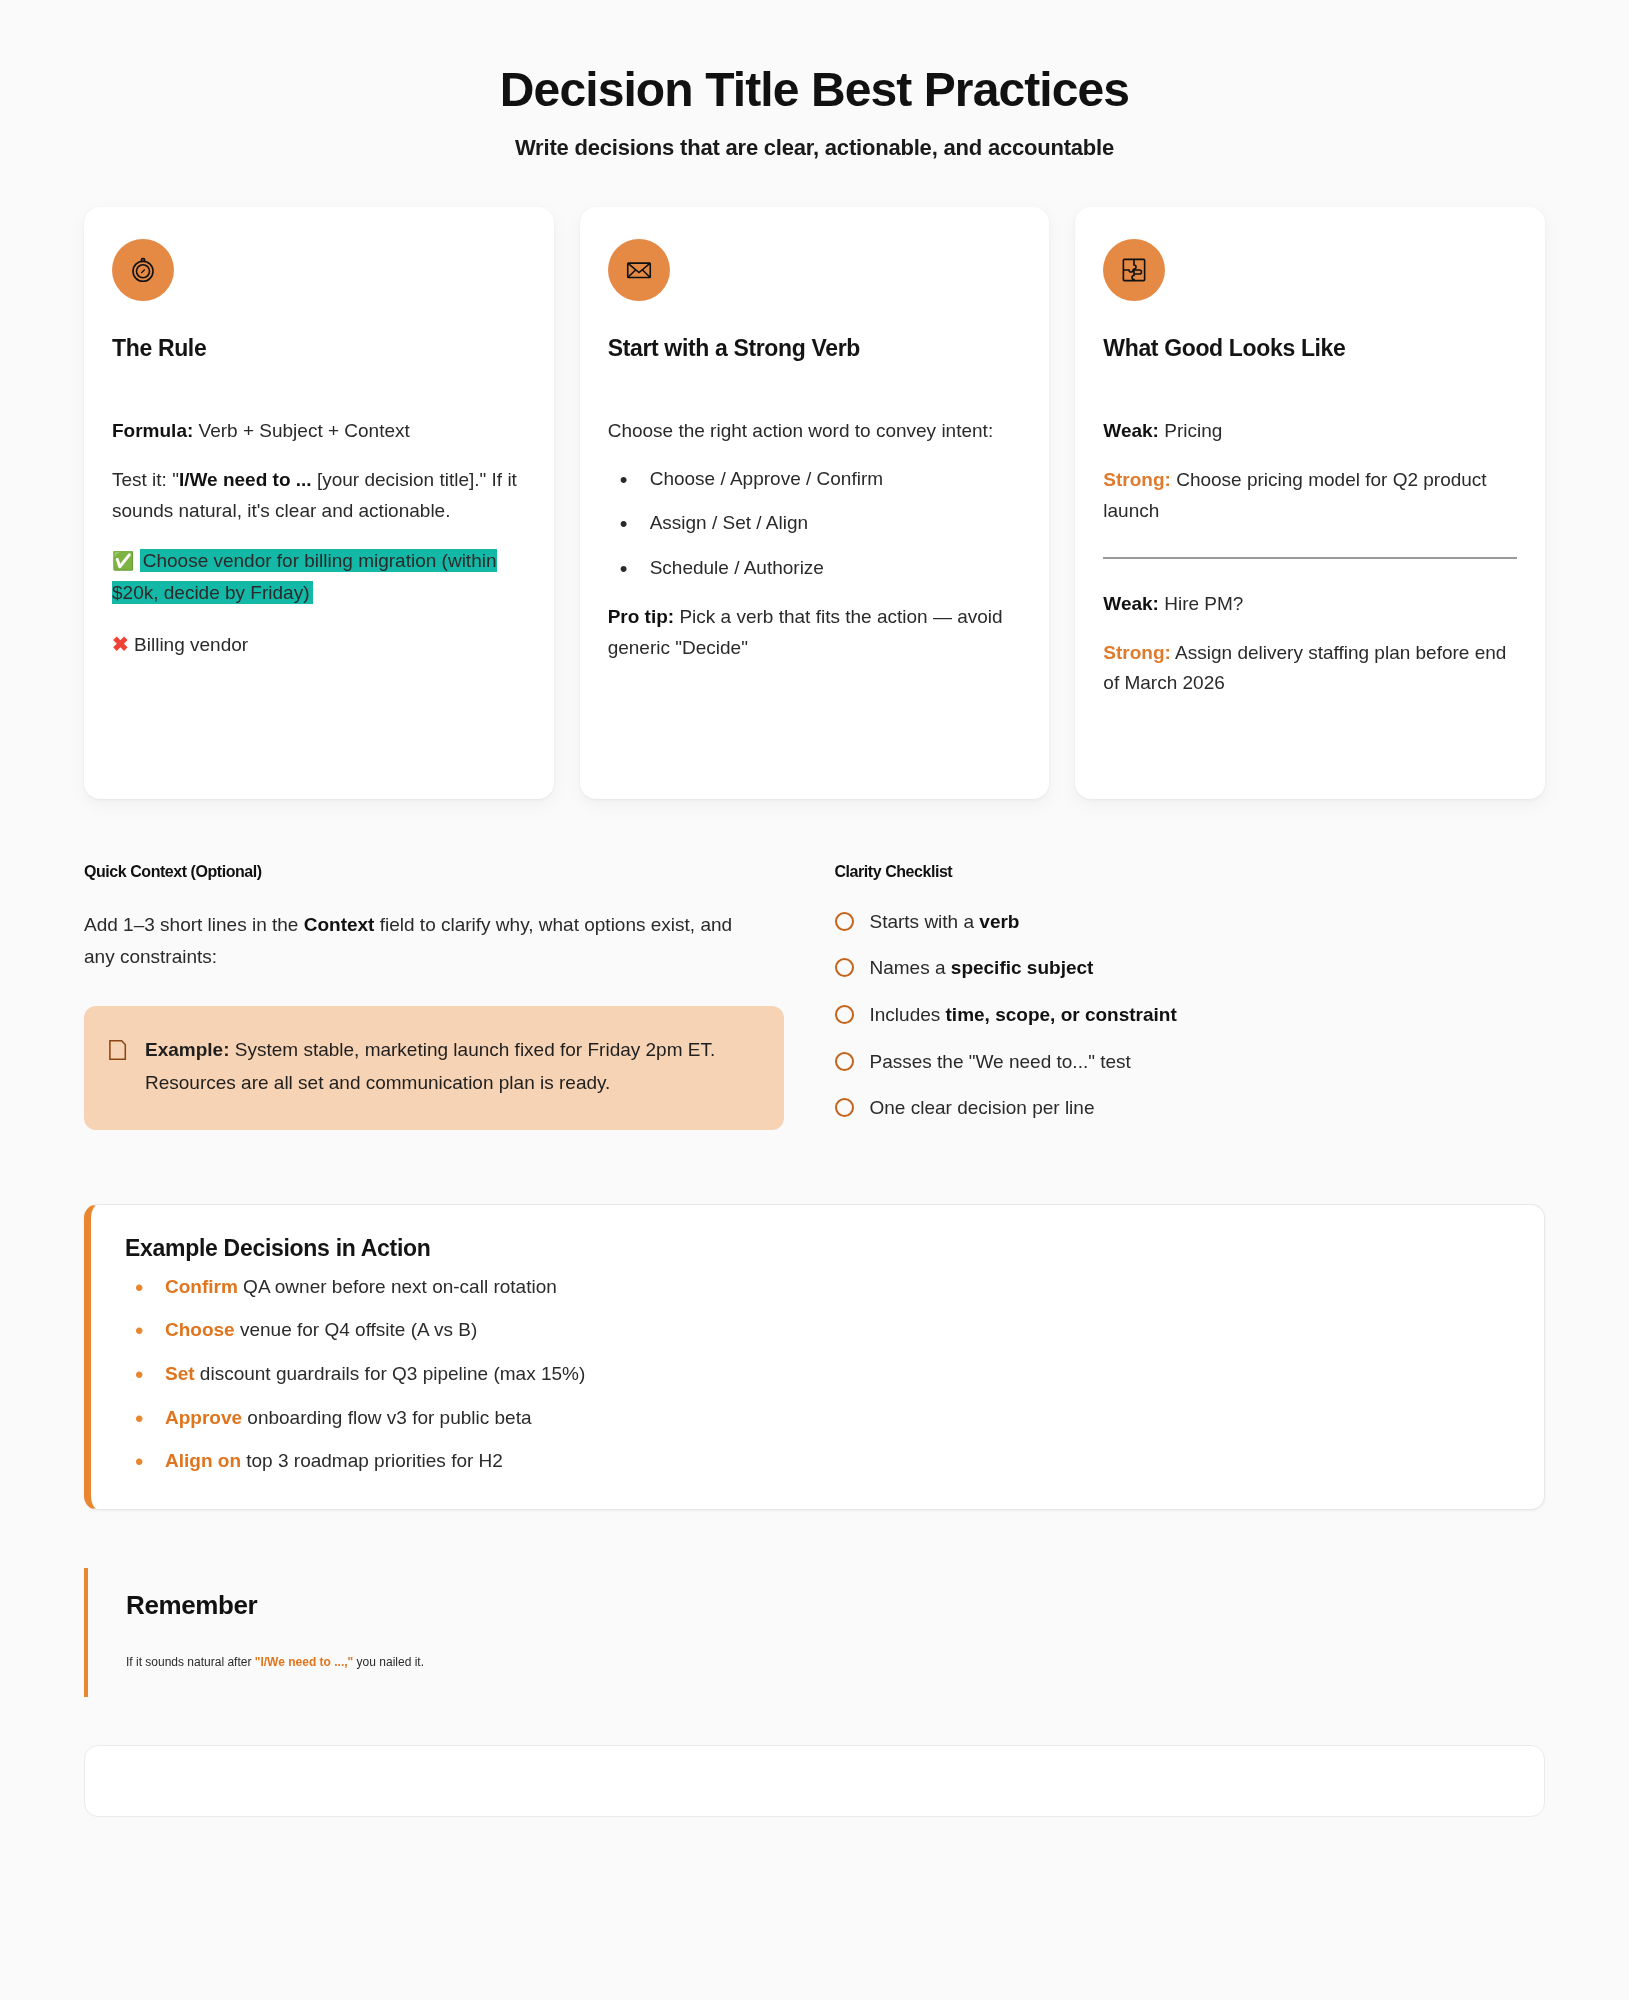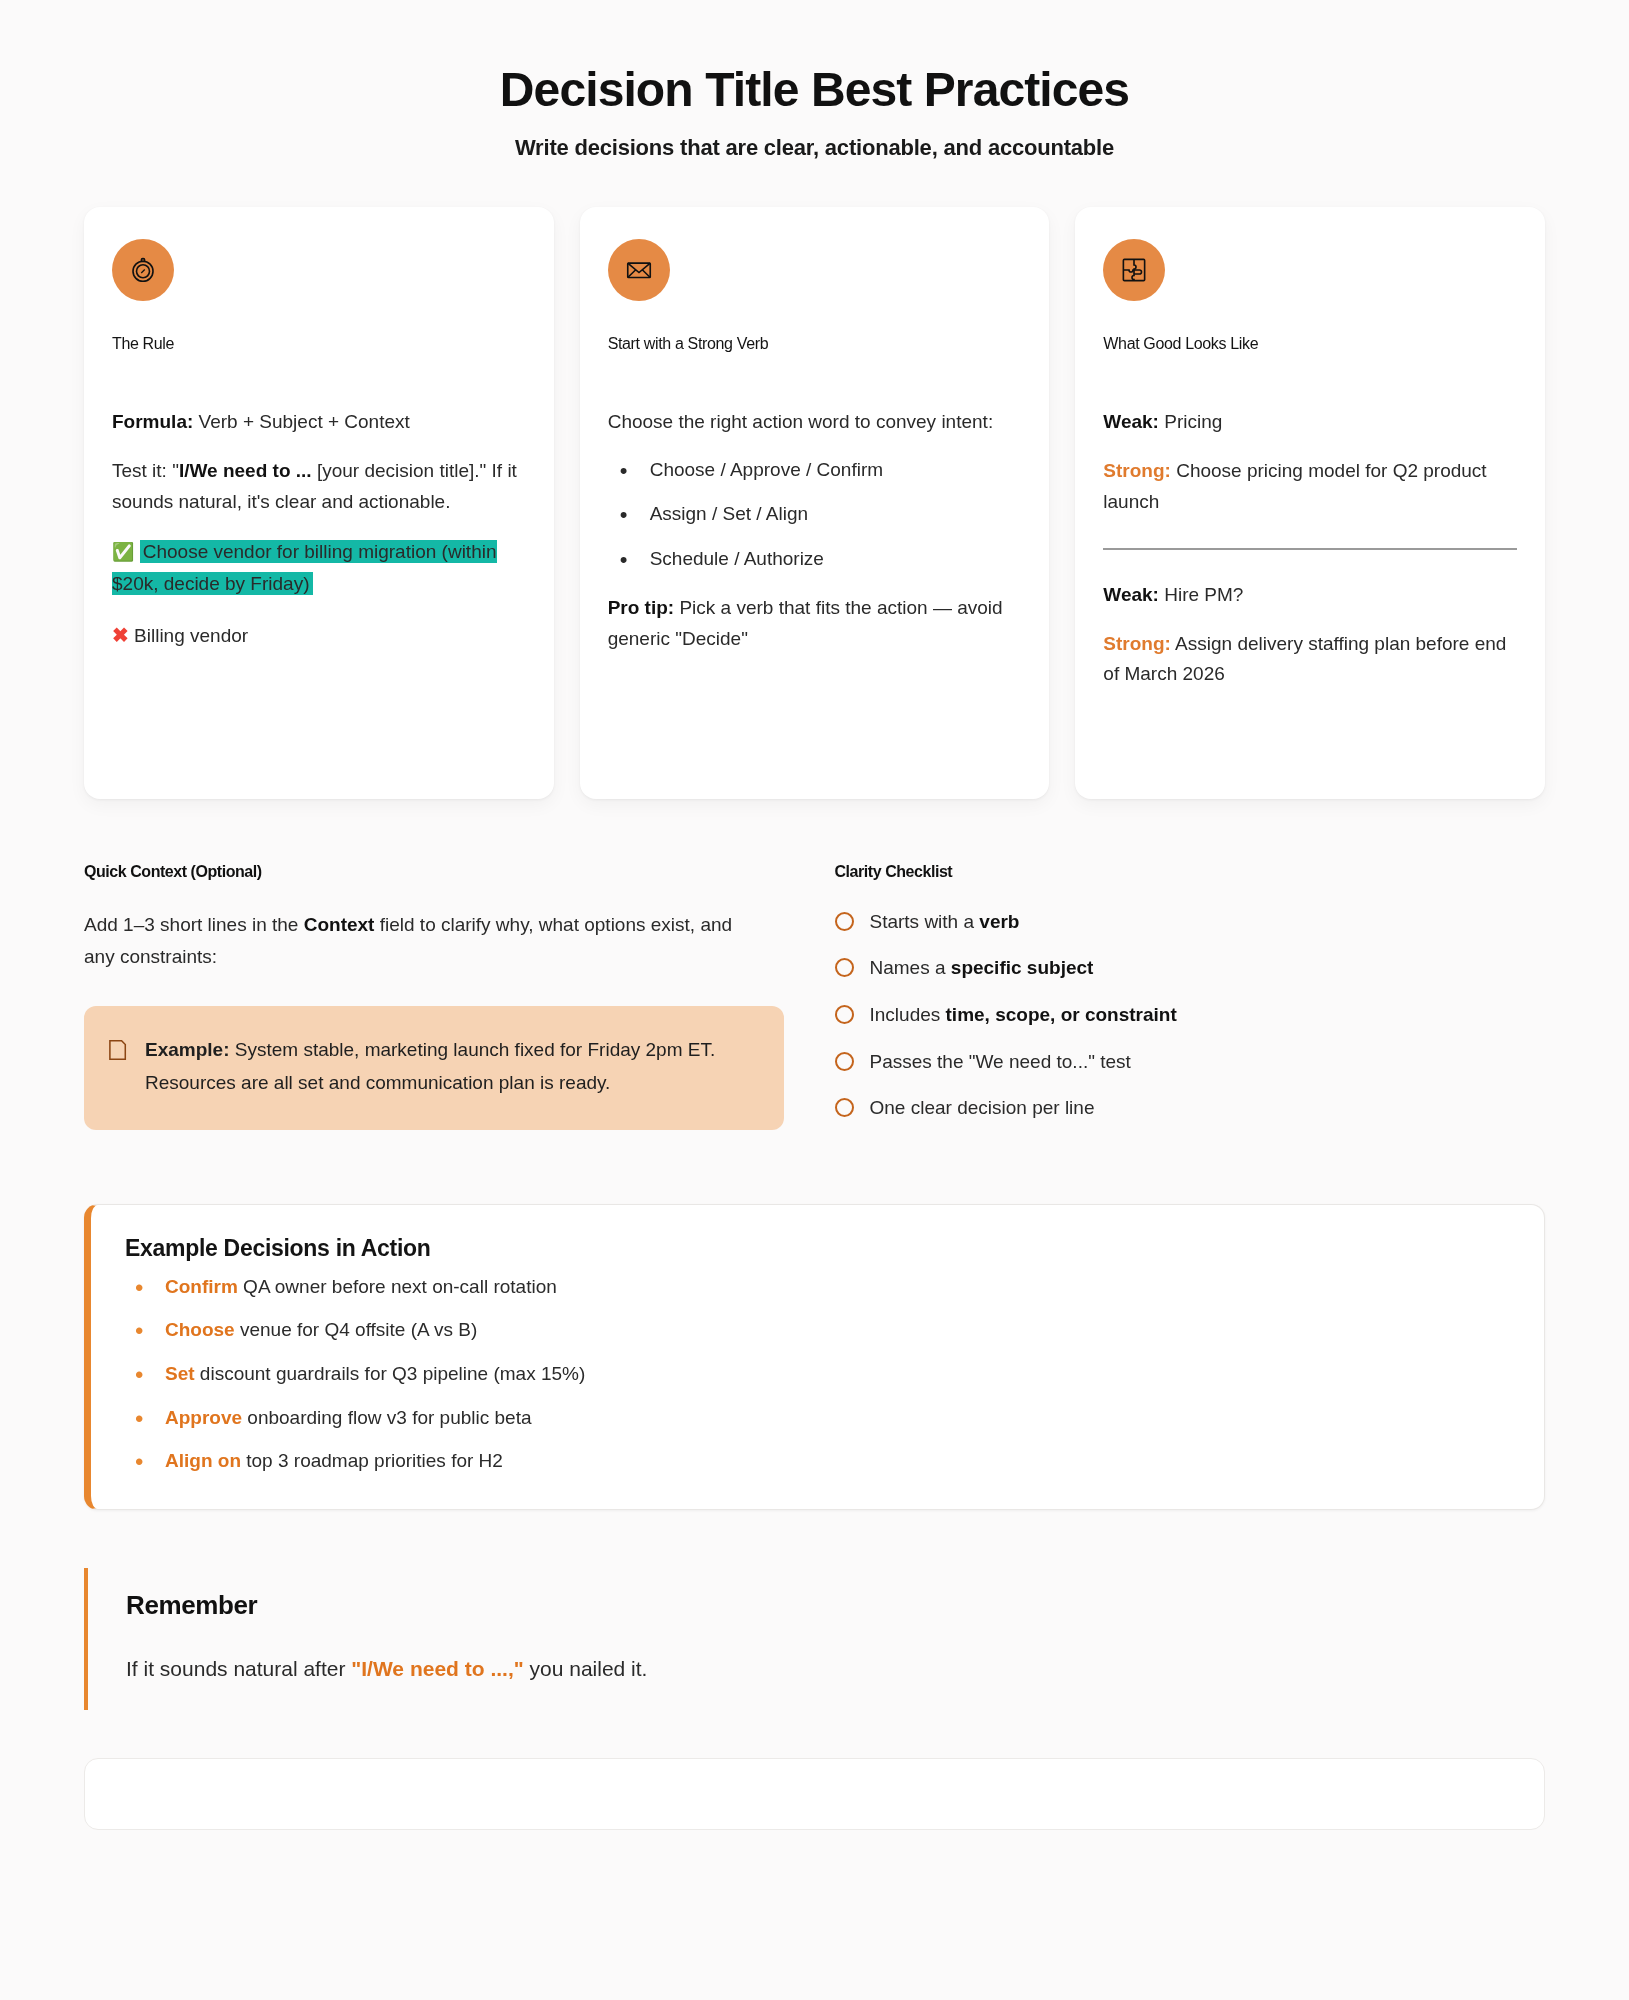--- a/index.html
+++ b/index.html
@@ -64,22 +64,22 @@
     border-radius: 50%;
     background: #E58A45;
     display: flex;
     align-items: center;
     justify-content: center;
     margin-bottom: 34px;
   }
   .icon-circle svg { display: block; }
 
   .card-title {
-    font-size: 16px;
-    font-weight: normal;
+    font-size: 23px;
+    font-weight: bold;
     color: #141414;
     letter-spacing: -0.35px;
     margin-bottom: 54px;
   }
 
   .card-body { font-size: 19px; line-height: 1.63; color: #2a2a2a; }
   .card-body p { margin-bottom: 18px; }
   .card-body p:last-child { margin-bottom: 0; }
   .card-body b, .card-body strong { font-weight: bold; color: #111; }
 
@@ -219,21 +219,21 @@
     border-left: 4px solid #E8872F;
     padding: 22px 0 26px 38px;
   }
   .remember-title {
     font-size: 26px;
     font-weight: bold;
     color: #111;
     letter-spacing: -0.4px;
     margin-bottom: 32px;
   }
-  .remember-text { font-size: 21px; color: #2a2a2a; line-height: 1.5; }
+  .remember-text { font-size: 12px; color: #2a2a2a; line-height: 1.5; }
   .remember-hl { color: #E0751E; font-weight: bold; }
 
   
   .footer-box {
     margin-top: 48px;
     height: 72px;
     background: #ffffff;
     border: 1px solid #eceae8;
     border-radius: 14px;
   }

